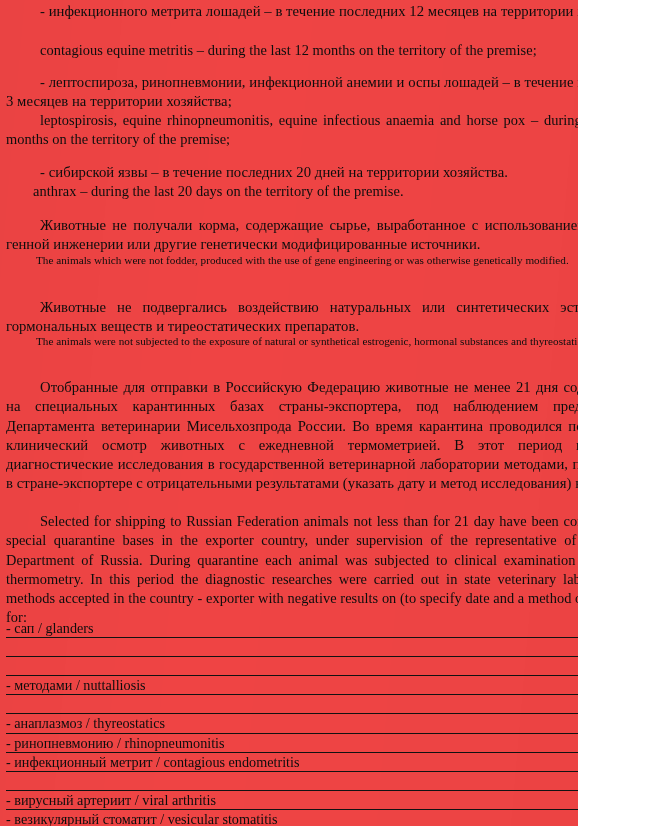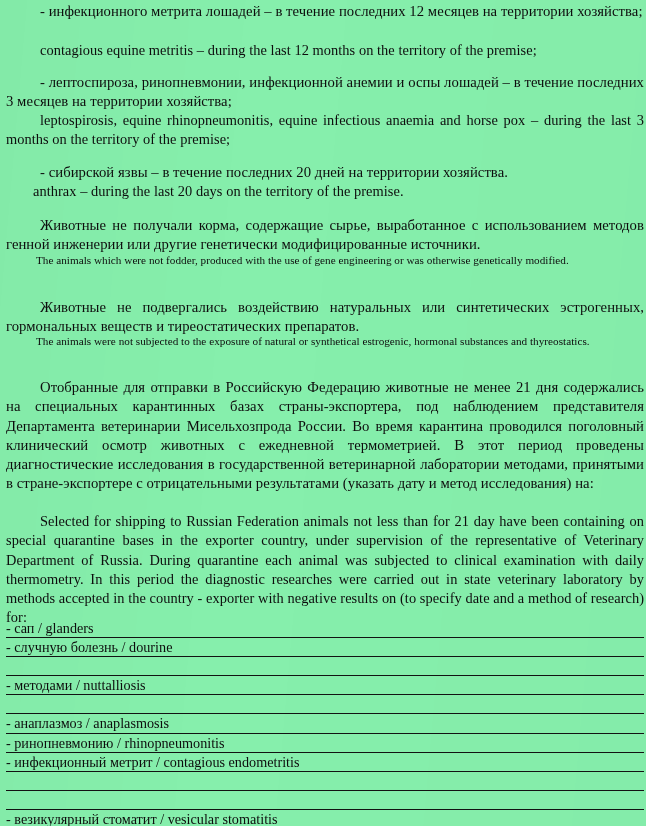--- a/index.html
+++ b/index.html
@@ -2,27 +2,26 @@
 <html><head>
 <meta charset="utf-8">
 <style>
   html, body {
     margin: 0;
     padding: 0;
     background: #ffffff;
   }
   #page {
     position: relative;
-    width: 623px;
+    width: 578px;
     height: 826px;
-    background: #86efac;
+    background: #ef4444;
     overflow: hidden;
     font-family: "Liberation Serif", "DejaVu Serif", serif;
     color: #0d0d0d;
-    padding-left: 23px;
     -webkit-font-smoothing: none;
   }
   
   #page::after {
     content: "";
     position: absolute;
     inset: 0;
     pointer-events: none;
     background:
       linear-gradient(95deg, rgba(0,0,0,0.018) 0%, rgba(0,0,0,0) 38%, rgba(0,0,0,0.012) 100%);
@@ -111,57 +110,57 @@
 
   <div id="list">
 
     <div class="litem">
       <span class="rule"></span>
       <span class="txt">- сап / glanders</span>
     </div>
 
     <div class="litem">
       <span class="rule"></span>
-      <span class="txt">- случную болезнь / dourine</span>
     </div>
 
     <div class="litem">
       <span class="rule"></span>
     </div>
 
     <div class="litem">
       <span class="rule"></span>
       <span class="txt">- методами / nuttalliosis</span>
     </div>
 
     <div class="litem">
       <span class="rule"></span>
     </div>
 
     <div class="litem">
       <span class="rule"></span>
-      <span class="txt">- анаплазмоз / anaplasmosis</span>
+      <span class="txt">- анаплазмоз / thyreostatics</span>
     </div>
 
     <div class="litem">
       <span class="rule"></span>
       <span class="txt">- ринопневмонию / rhinopneumonitis</span>
     </div>
 
     <div class="litem">
       <span class="rule"></span>
       <span class="txt">- инфекционный метрит / contagious endometritis</span>
     </div>
 
     <div class="litem">
       <span class="rule"></span>
     </div>
 
     <div class="litem">
       <span class="rule"></span>
+      <span class="txt">- вирусный артериит / viral arthritis</span>
     </div>
 
     <div class="litem">
       
       <span class="txt">- везикулярный стоматит / vesicular stomatitis</span>
     </div>
 
   </div>
 
 </div>

